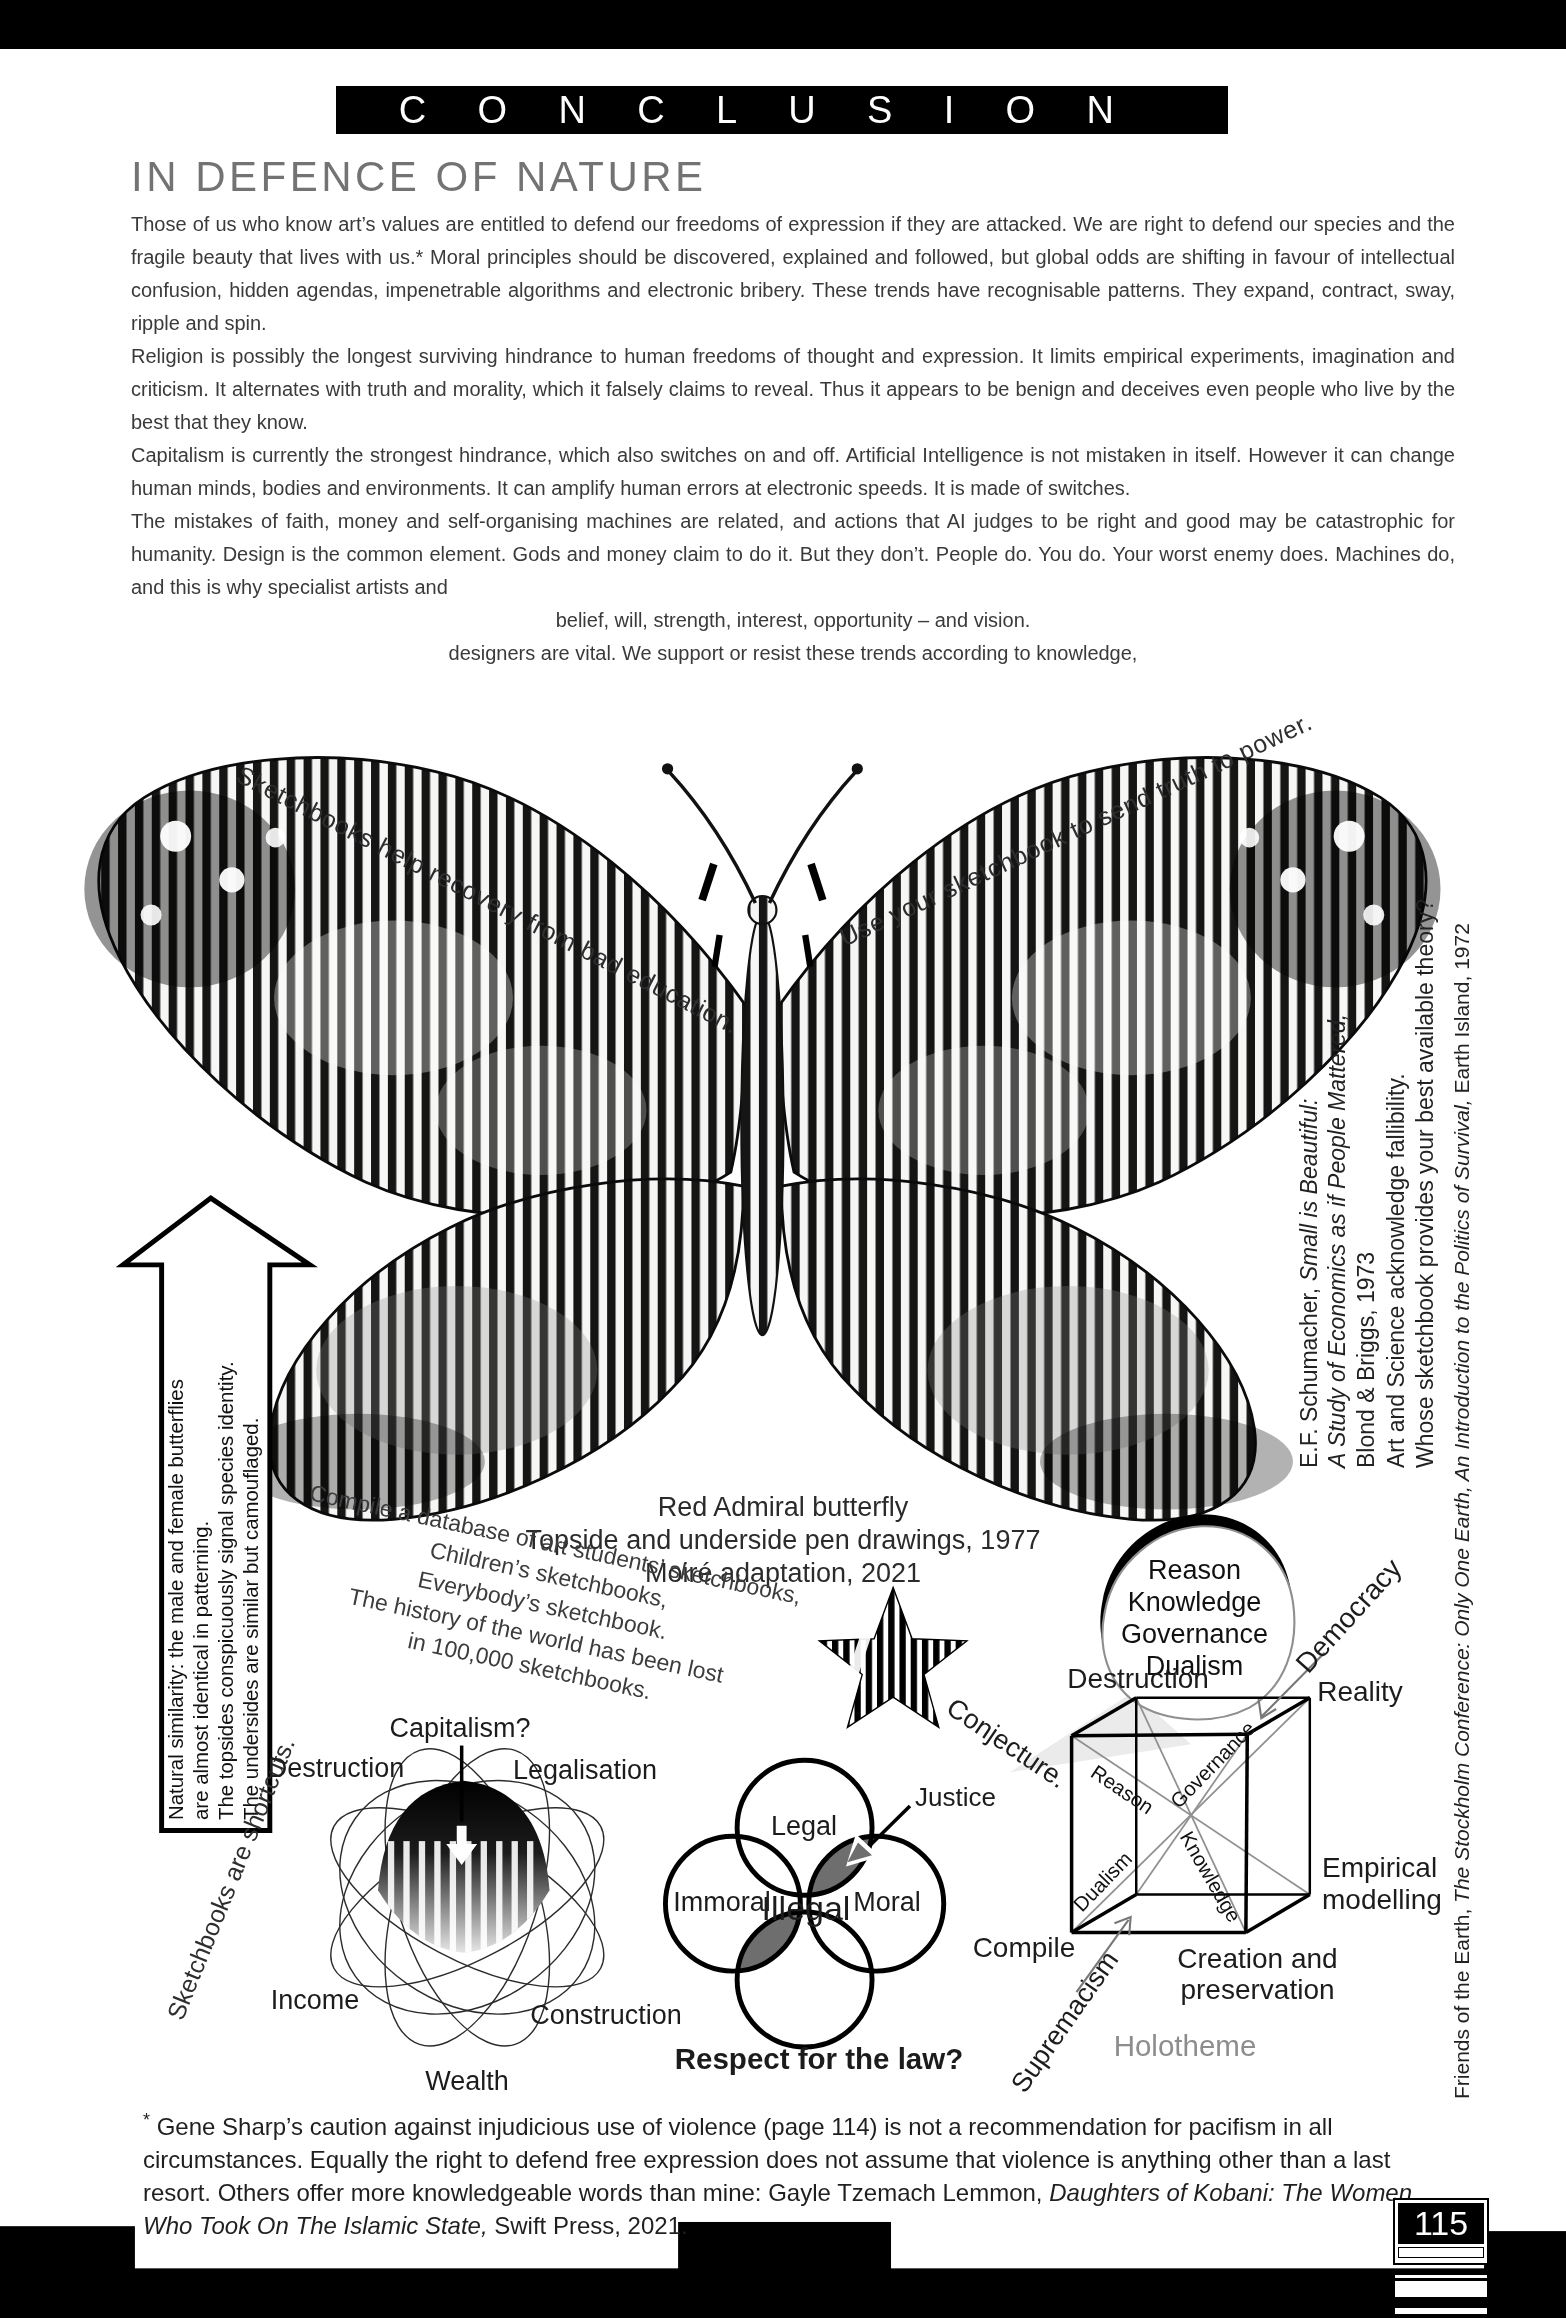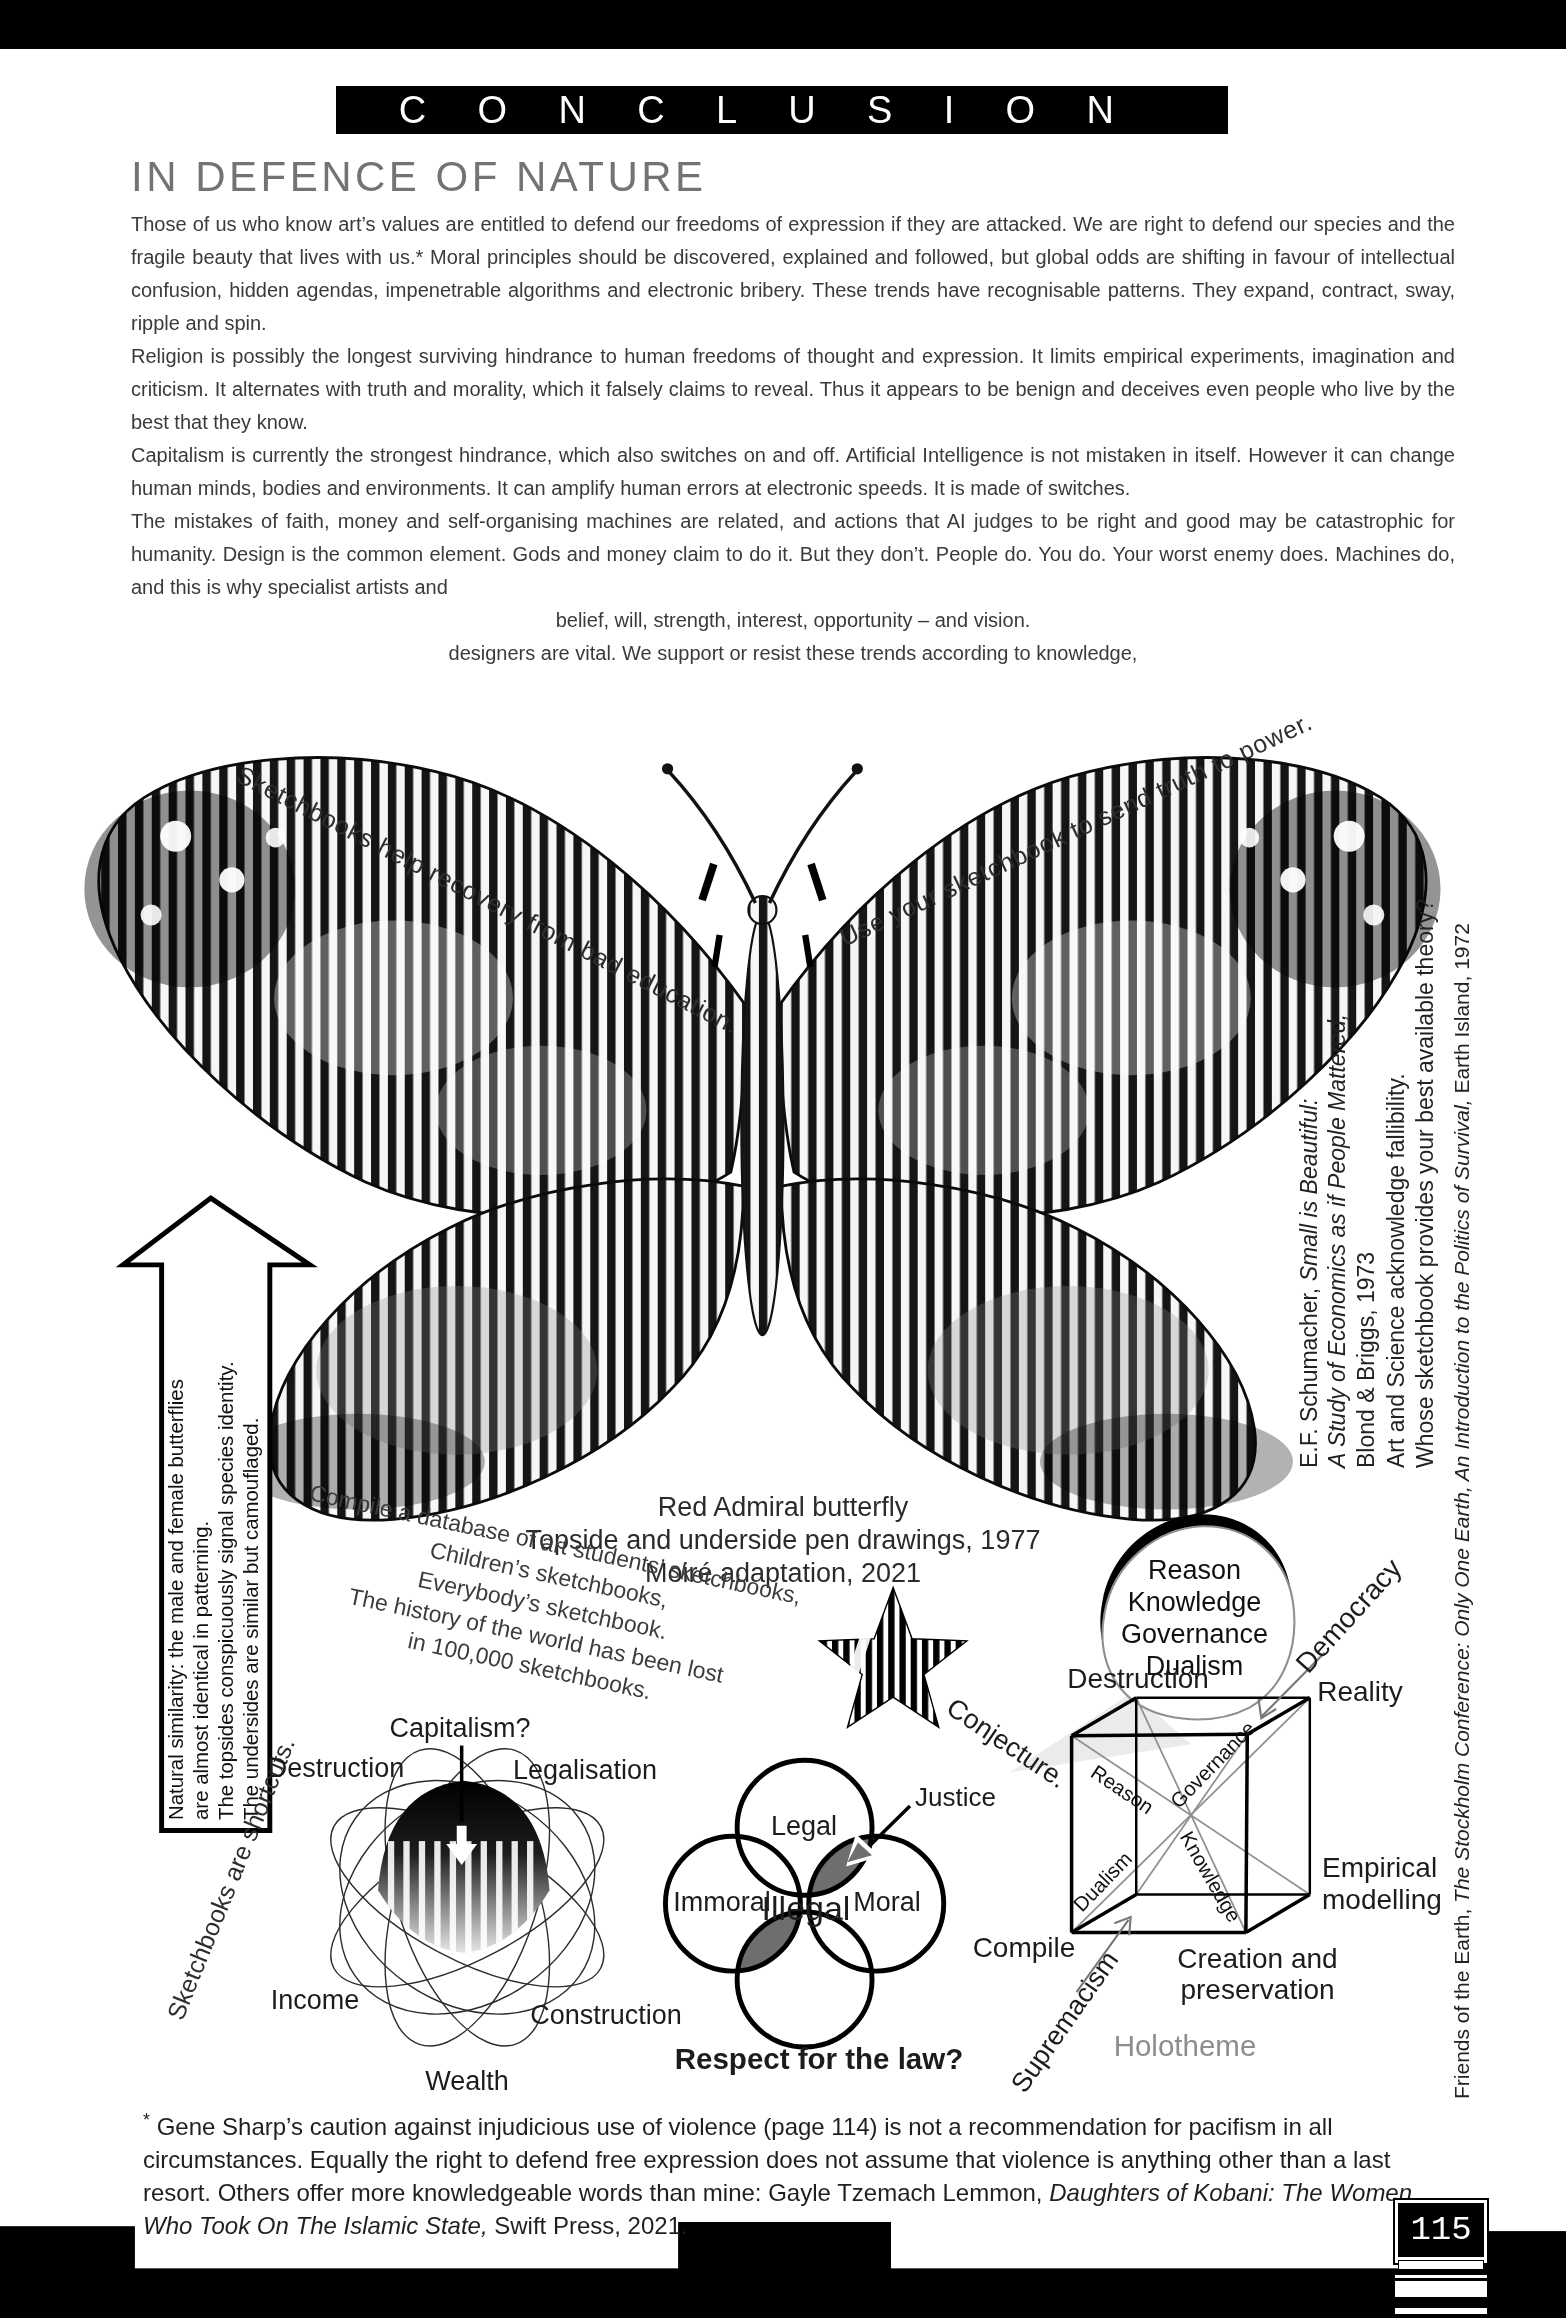--- a/index.html
+++ b/index.html
@@ -283,21 +283,21 @@
   <div class="vcite txt" style="left:1412px;top:1468px;">Whose sketchbook provides your best  available theory?</div>
   <div class="vcite txt" style="left:1450px;top:2099px;font-size:21px;">
     <span>Friends of the Earth, </span><span class="it">The Stockholm Conference: Only One Earth, An Introduction to the Politics of Survival,</span><span> Earth Island,  1972</span>
   </div>
 
   <div class="abs txt footnote">
     <sup style="font-size:18px;">*</sup><span> Gene Sharp’s caution against injudicious use of violence (page 114) is not a recommendation for pacifism in all circumstances.  Equally the right to defend free expression does not assume that violence is anything other than a last resort.  Others offer more knowledgeable words than mine: Gayle Tzemach Lemmon, </span><span class="it">Daughters of Kobani: The Women Who Took On The Islamic State,</span><span> Swift Press, 2021.</span>
   </div>
 
   <div class="tabbox" style="top:2198px;height:67px;padding:2.8px;">
-    <div style="background:#000;height:54px;display:flex;align-items:center;justify-content:center;font-family:Liberation Mono, monospace;">
+    <div style="background:#000;height:41px;display:flex;align-items:center;justify-content:center;">
       <span style="color:#fff;font-size:34px;">115</span>
     </div>
     <div style="background:#fff;height:11.2px;margin-top:2.8px;border:1.4px solid #000;box-sizing:border-box;"></div>
   </div>
   <div class="tabbox" style="top:2269px;height:29.5px;background:linear-gradient(#000 0 3.5px,#fff 3.5px 7px,#000 7px 9.8px,#fff 9.8px);"></div>
   <div class="tabbox" style="top:2303px;height:15.5px;background:repeating-linear-gradient(180deg,#000 0 3.5px,#fff 3.5px 9px);"></div>
 
 </div>
 
 

